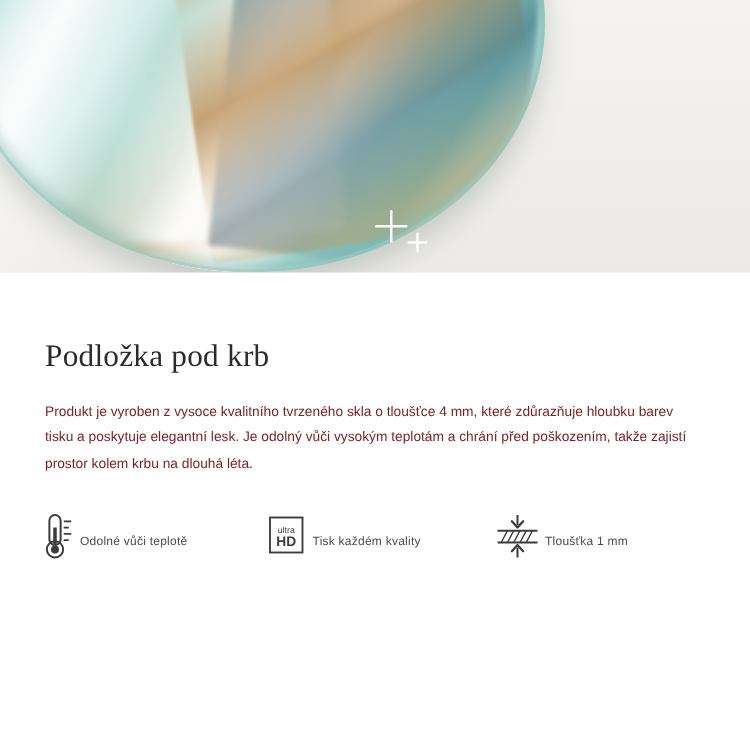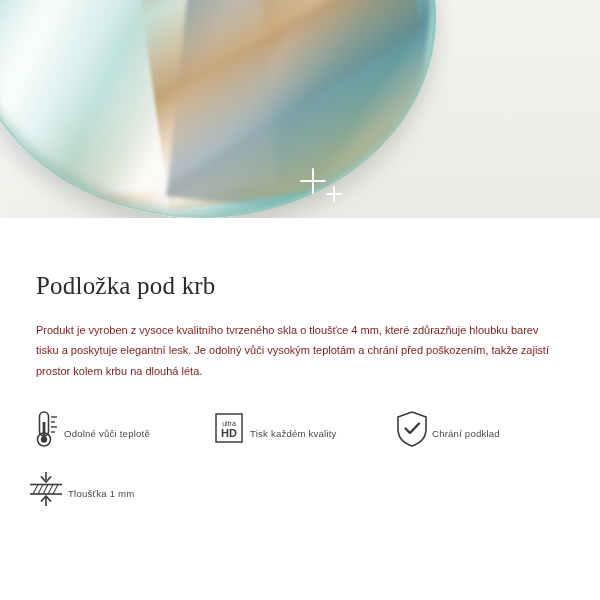--- a/index.html
+++ b/index.html
@@ -225,29 +225,20 @@
       <div class="feature-icon">
         <svg width="42" height="40" viewBox="0 0 42 40">
           <rect x="8" y="5" width="26" height="28" fill="none" stroke="#3c3c3c" stroke-width="1.5"></rect>
           <text x="21" y="17" text-anchor="middle" font-family="Liberation Sans, sans-serif" font-size="7" fill="#3c3c3c">ultra</text>
           <text x="21" y="28" text-anchor="middle" font-family="Liberation Sans, sans-serif" font-size="11" font-weight="bold" fill="#3c3c3c">HD</text>
         </svg>
       </div>
       <div class="feature-label">Tisk každém kvality</div>
     </div>
 
-    <div class="feature">
-      <div class="feature-icon">
-        <svg width="40" height="42" viewBox="0 0 40 42">
-          <path d="M20 4 L34 9 V21 C34 30 27.5 35.5 20 38 C12.5 35.5 6 30 6 21 V9 Z" fill="none" stroke="#3c3c3c" stroke-width="1.6" stroke-linejoin="round"></path>
-          <path d="M13.5 20.5 L18 25 L27 15.5" fill="none" stroke="#3c3c3c" stroke-width="2.4" stroke-linecap="round" stroke-linejoin="round"></path>
-        </svg>
-      </div>
-      <div class="feature-label">Chrání podklad</div>
-    </div>
 
 
 
     <div class="feature">
       <div class="feature-icon">
         <svg width="44" height="40" viewBox="0 0 44 40">
           <path d="M22 3 L22 11" stroke="#3c3c3c" stroke-width="1.6"></path>
           <path d="M17.5 8 L22 13 L26.5 8" fill="none" stroke="#3c3c3c" stroke-width="1.8" stroke-linecap="round" stroke-linejoin="round"></path>
           <path d="M6 15.5 H38" stroke="#3c3c3c" stroke-width="1.6"></path>
           <path d="M6 25 H38" stroke="#3c3c3c" stroke-width="1.6"></path>

